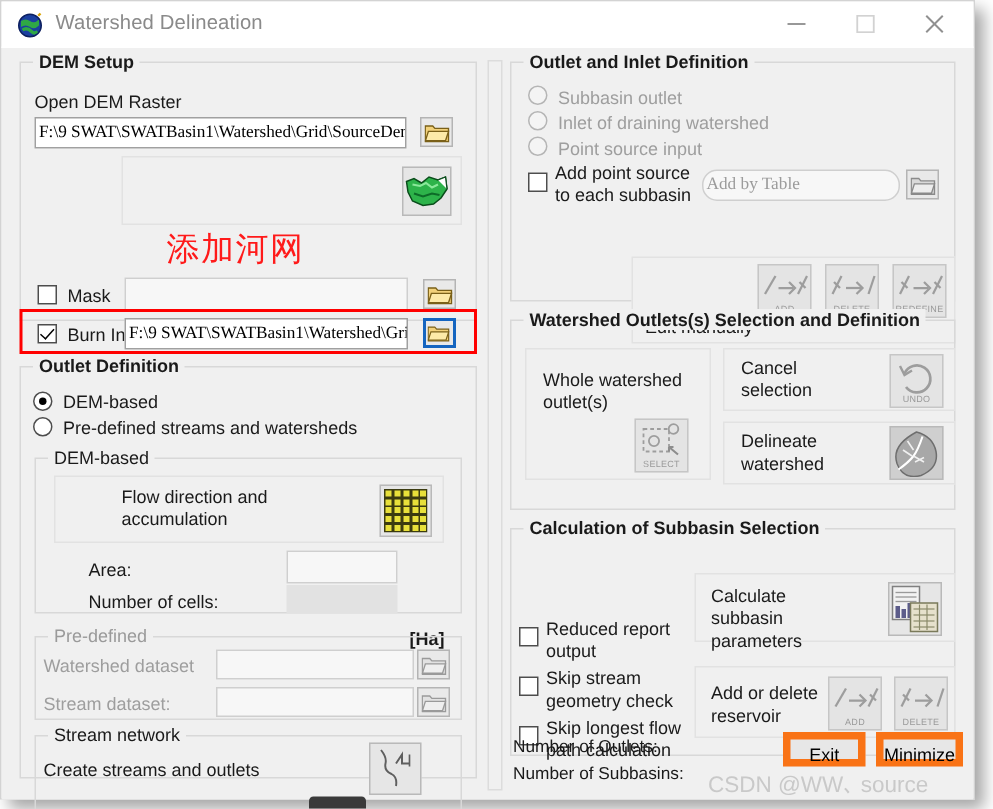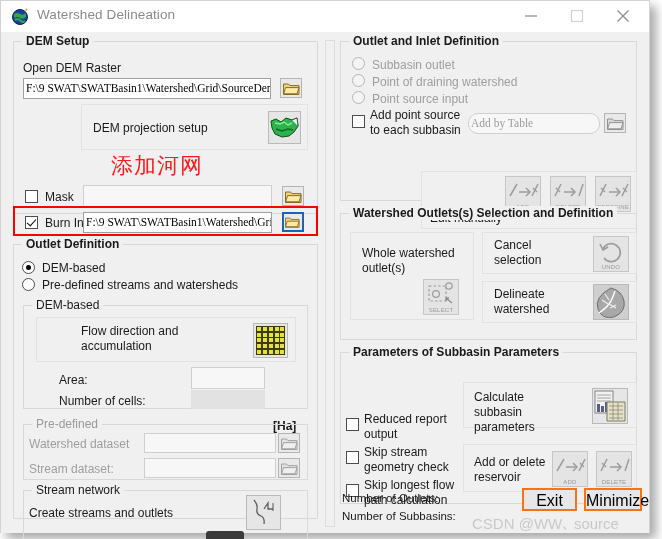--- a/index.html
+++ b/index.html
@@ -147,22 +147,22 @@
   .iconbtn .cap {
     position: absolute; bottom: 1px; left: 0; right: 0;
     text-align: center;
     font-size: 6px; color: #9a9a9a;
     letter-spacing: 0.2px;
   }
 
   .pushbtn {
     position: absolute;
     background: #e7e7e7;
-    border: 2px solid #f97316;
-    font-size: 16px;
+    border: 5px solid #f97316;
+    font-size: 12px;
     color: #000;
     text-align: center;
     line-height: 21px;
     font-family: "Liberation Sans", sans-serif;
   }
 
   .redbox {
     position: absolute;
     border: 2px solid #ff0000;
     pointer-events: none;
@@ -237,21 +237,20 @@
 
     <div class="tbox" style="left:22px; top:46px; width:248px; height:21px;">F:\9 SWAT\SWATBasin1\Watershed\Grid\SourceDem</div>
     <div class="browse" style="left:279px; top:46px;">
       <svg width="17" height="13" viewBox="0 0 17 13">
         <path d="M0.5 2 h5 l1.4 1.6 h9.1 v8.9 H0.5 Z" fill="#f2d17a" stroke="#7a6018" stroke-width="0.9"></path>
         <path d="M2.6 5.6 h13.4 l-2 6.2 H0.6 Z" fill="#fdeaa8" stroke="#7a6018" stroke-width="0.9"></path>
       </svg>
     </div>
 
     <div class="panel" style="left:80px; top:72px; width:227px; height:46px;">
-      <span class="lbl" style="left:11px; top:16px;">DEM projection setup</span>
       <div class="iconbtn" style="left:186px; top:6px; width:33px; height:33px;">
         <svg width="29" height="27" viewBox="0 0 29 27" style="position:absolute;left:1px;top:2px;">
           <path d="M1 7 L6 5 L11 8 L16 4 L22 6 L27 4 L28 12 L24 18 L19 22 L12 23 L5 20 L2 14 Z" fill="#2db34a" stroke="#0a4d1b" stroke-width="1"></path>
           <path d="M5 9 L10 10 L14 8 L18 11 L22 9" stroke="#8ae89a" stroke-width="1.4" fill="none"></path>
           <path d="M6 15 L12 17 L18 15 L23 16" stroke="#0d6b28" stroke-width="1.4" fill="none"></path>
           <path d="M22 6 L27 4 L28 12" fill="#ffffff" stroke="#0a4d1b" stroke-width="0.8"></path>
         </svg>
       </div>
     </div>
 
@@ -370,21 +369,21 @@
 
     <div class="scrollcol" style="left:324px; top:8px; width:10px; height:487px;"></div>
 
     <div class="groupbox" style="left:339px; top:9px; width:297px; height:160px;">
       <span class="gb-title">Outlet and Inlet Definition</span>
     </div>
 
     <div class="rbt dim" style="left:351px; top:25px;"></div>
     <span class="lbl dim" style="left:371px; top:26px;">Subbasin outlet</span>
     <div class="rbt dim" style="left:351px; top:42px;"></div>
-    <span class="lbl dim" style="left:371px; top:43px;">Point of draining watershed</span>
+    <span class="lbl dim" style="left:371px; top:43px;">Inlet of draining watershed</span>
     <div class="rbt dim" style="left:351px; top:59px;"></div>
     <span class="lbl dim" style="left:371px; top:60px;">Point source input</span>
 
     <div class="cbx" style="left:351px; top:83px;"></div>
     <span class="lbl" style="left:369px; top:76px; width:96px; white-space:normal; line-height:15px;">Add point source to each subbasin</span>
     <div class="tbox flat ph" style="left:467px; top:81px; width:132px; height:21px; font-family:'Liberation Serif',serif;">Add by Table</div>
     <div class="browse" style="left:603px; top:81px;">
       <svg width="17" height="13" viewBox="0 0 17 13">
         <path d="M0.5 2 h5 l1.4 1.6 h9.1 v8.9 H0.5 Z" fill="#d9d9d9" stroke="#8a8a8a" stroke-width="0.9"></path>
         <path d="M2.6 5.6 h13.4 l-2 6.2 H0.6 Z" fill="#ededed" stroke="#8a8a8a" stroke-width="0.9"></path>
@@ -459,21 +458,21 @@
       <div class="iconbtn" style="left:110px; top:2px; width:36px; height:36px; background:#cfcfcf;">
         <svg width="32" height="32" viewBox="0 0 32 32" style="position:absolute;left:1px;top:1px;">
           <path d="M16 2 q11 3 13 13 q2 11 -10 16 q-12 3 -16 -8 q-4 -12 13 -21 Z" fill="#a8a8a8" stroke="#6e6e6e" stroke-width="1"></path>
           <path d="M20 5 q-3 9 -6 13 q-3 4 -10 9" stroke="#ffffff" stroke-width="1.4" fill="none"></path>
           <path d="M13 18 l-6 -4 M14 14 l-4 -6 M15 22 l6 -3 M14 18 l7 4" stroke="#f0f0f0" stroke-width="1.1" fill="none"></path>
         </svg>
       </div>
     </div>
 
     <div class="groupbox" style="left:339px; top:320px; width:297px; height:152px;">
-      <span class="gb-title">Parameters of Subbasin Parameters</span>
+      <span class="gb-title">Calculation of Subbasin Selection</span>
     </div>
 
     <div class="cbx" style="left:345px; top:386px;"></div>
     <span class="lbl" style="left:363px; top:380px; width:90px; white-space:normal; line-height:15px;">Reduced  report output</span>
 
     <div class="cbx" style="left:345px; top:419px;"></div>
     <span class="lbl" style="left:363px; top:413px; width:96px; white-space:normal; line-height:15px;">Skip stream geometry check</span>
 
     <div class="cbx" style="left:345px; top:452px;"></div>
     <span class="lbl" style="left:363px; top:446px; width:100px; white-space:normal; line-height:15px;">Skip longest flow path calculation</span>

